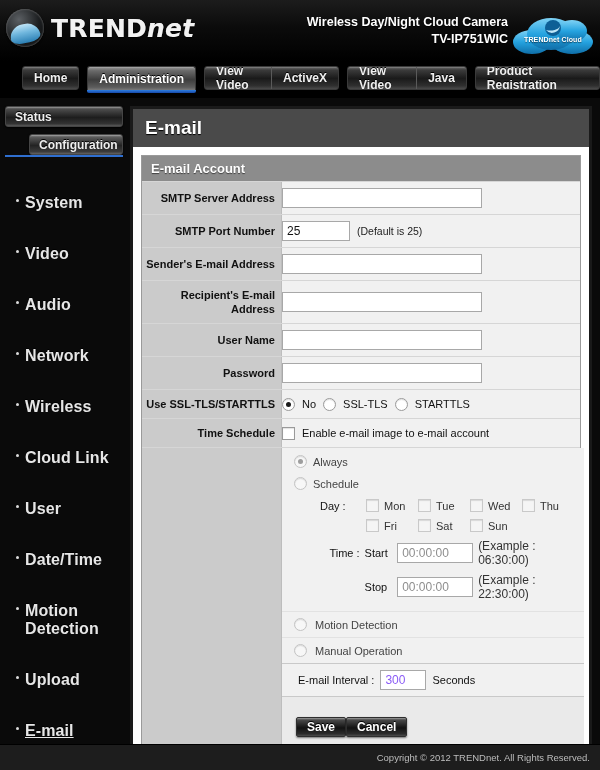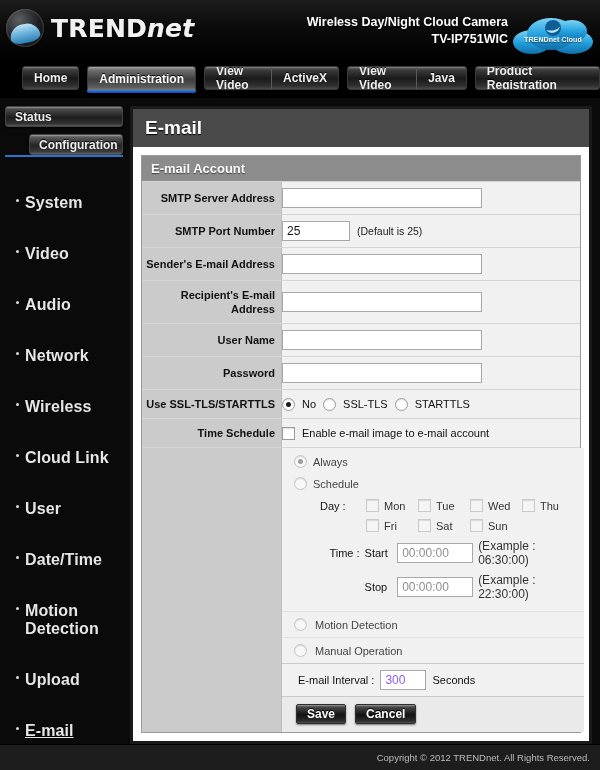--- a/index.html
+++ b/index.html
@@ -223,21 +223,21 @@
   }
   .interval-row{
     display:flex;align-items:center;gap:6px;
     padding:6px 10px 6px 16px;background:#f1f1f1;
     border-top:1px solid #c9c9c9;
   }
   .interval-row .cap{ font-size:11px;color:#111; }
   .txt.interval{ width:46px;color:#8b5cf6; }
 
   .btnbar{
-    display:flex;gap:9px;padding:7px 10px 8px 14px;
+    display:flex;padding:20px 10px 8px 14px;
     background:#eaeaea;border-top:1px solid #c9c9c9;
   }
   .btn{
     min-width:44px;height:20px;padding:0 10px;
     border:1px solid #2e2e2e;border-radius:2px;
     background:linear-gradient(180deg,#7d7d7d 0%,#454545 14%,#121212 55%,#2c2c2c 88%,#4d4d4d 100%);
     color:#fff;font-size:12px;font-weight:bold;
     display:flex;align-items:center;justify-content:center;
     text-shadow:0 -1px 0 #000;cursor:pointer;
     box-shadow:0 1px 2px rgba(0,0,0,.5), inset 0 1px 0 rgba(255,255,255,.15);

